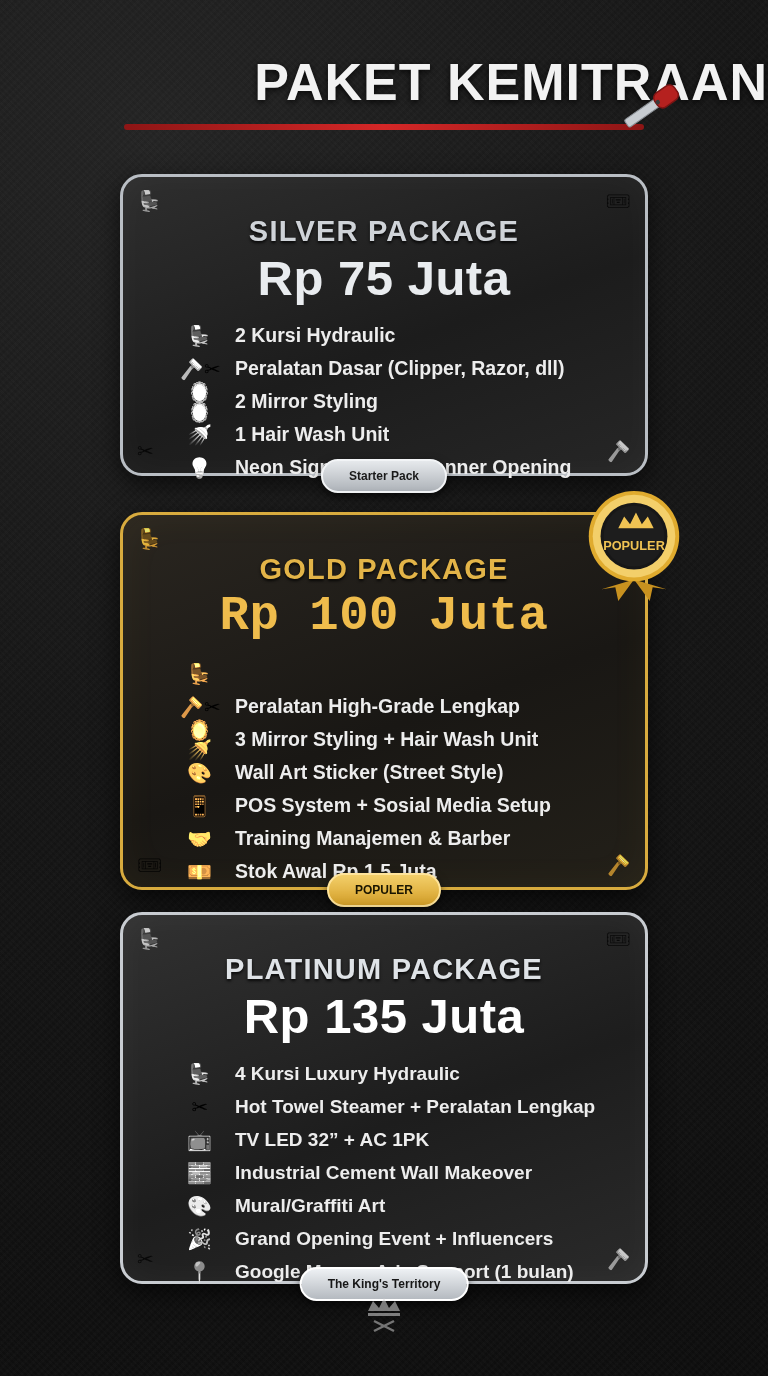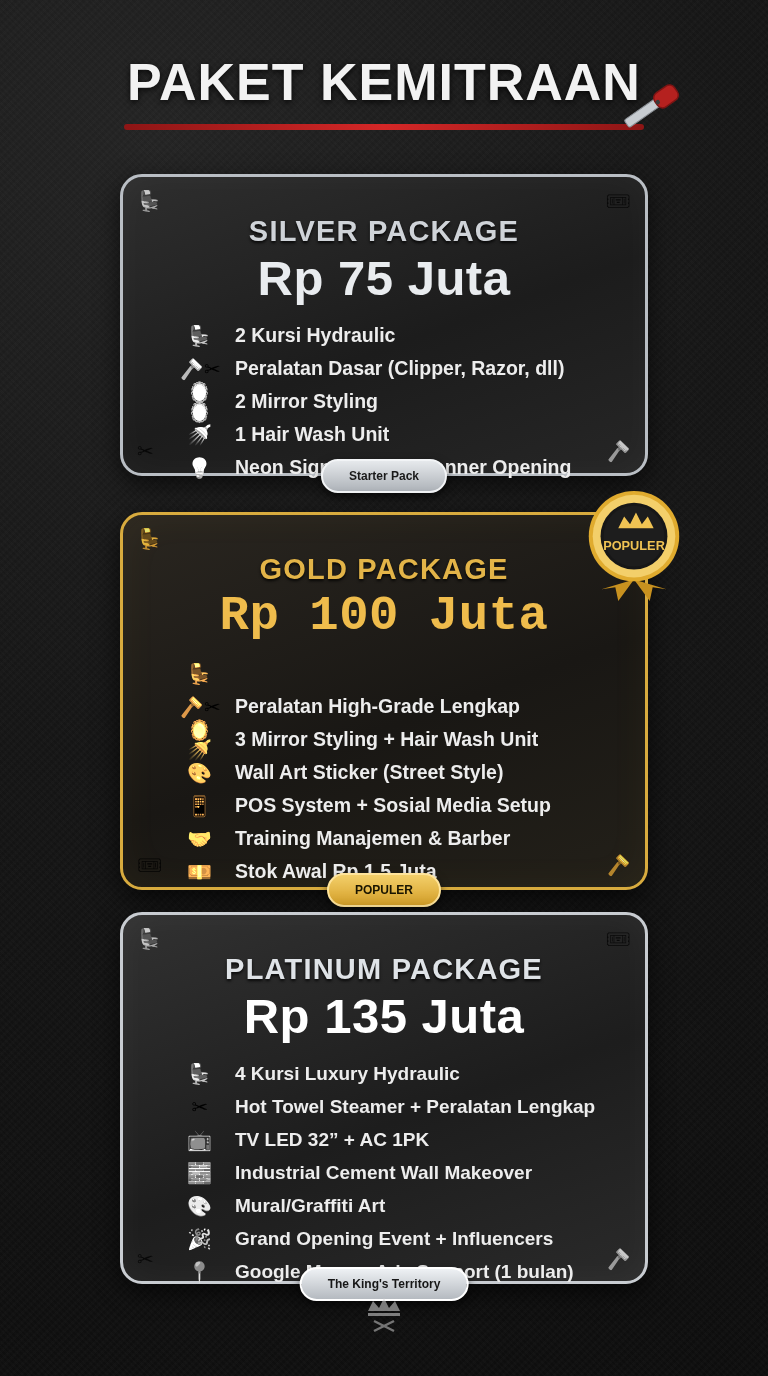--- a/index.html
+++ b/index.html
@@ -18,21 +18,21 @@
     position: absolute; inset: 0;
     background-image:
       repeating-linear-gradient(45deg, rgba(255,255,255,0.012) 0 2px, rgba(0,0,0,0) 2px 4px),
       repeating-linear-gradient(-45deg, rgba(255,255,255,0.010) 0 3px, rgba(0,0,0,0) 3px 6px);
     pointer-events: none;
   }
 
   
   .header {
     position: absolute; top: 52px; left: 0; width: 100%;
-    text-align: center;
+    text-align: right;
   }
   .title {
     font-size: 52px;
     font-weight: 800;
     letter-spacing: 1px;
     color: #f2f2f2;
     text-shadow: 0 2px 6px rgba(0,0,0,0.8);
     font-family: "Liberation Sans", sans-serif;
   }
   .title-underline {

